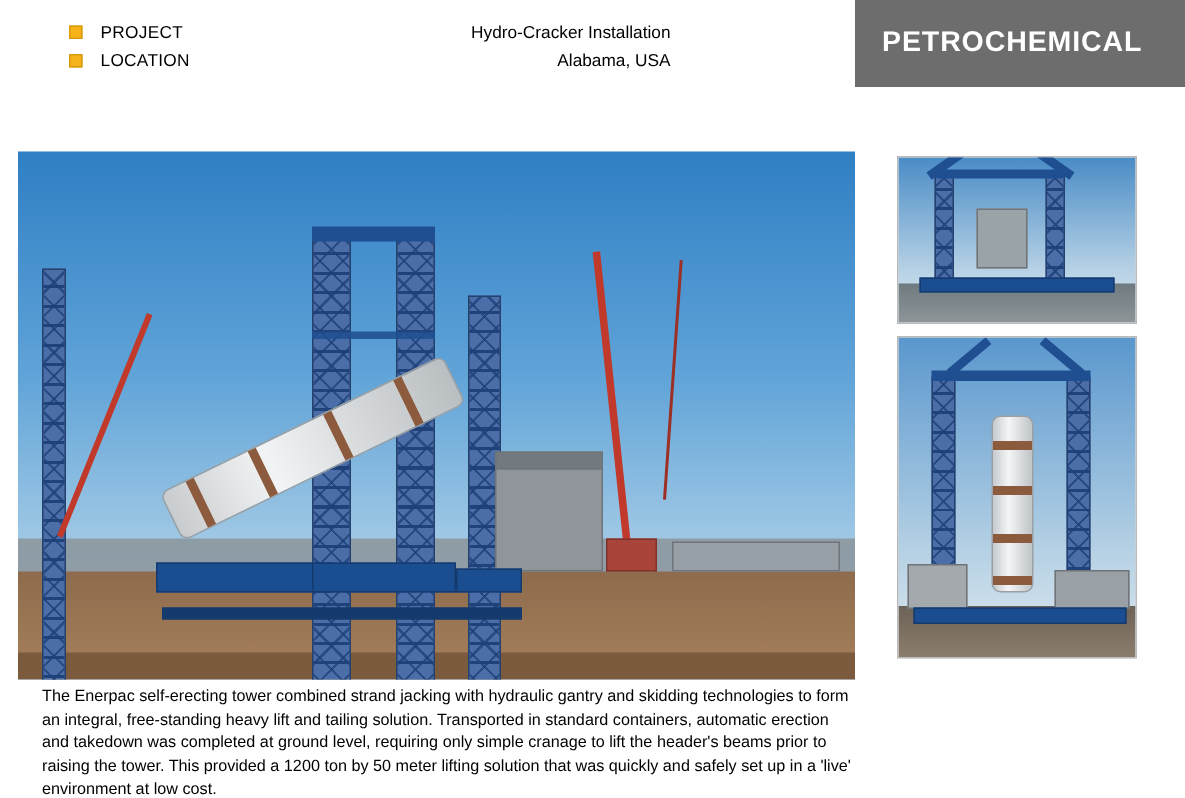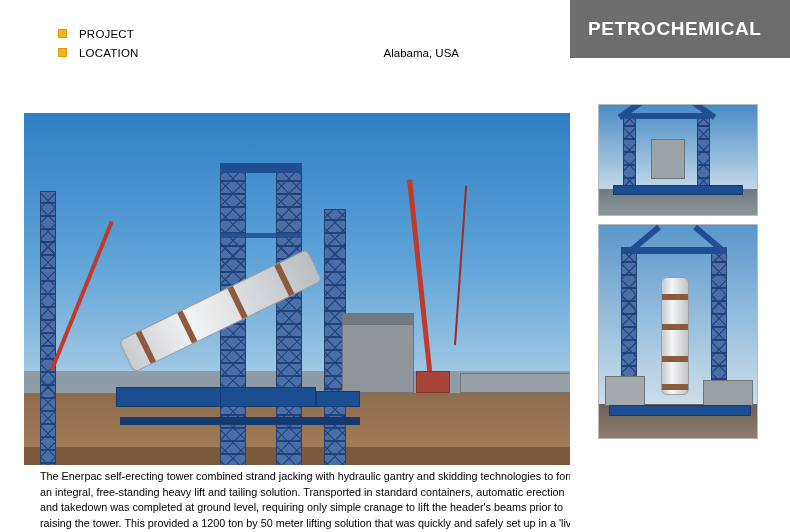--- a/index.html
+++ b/index.html
@@ -48,22 +48,22 @@
     border: 1px solid #b9b9b9;
     background: #dfe6ec;
     overflow: hidden;
   }
   .thumb-1 { top: 46px; height: 112px; }
   .thumb-2 { top: 166px; height: 215px; }
 
   
   .left {
     position: absolute;
-    top: 12px; left: 0;
-    width: 570px; height: 468px; margin-left: 12px;
+    top: 0; left: 0;
+    width: 570px; height: 468px;
   }
 
   
   .info {
     position: absolute;
     top: 12px; left: 0;
     width: 570px;
   }
   .info-row {
     display: flex;
@@ -170,20 +170,21 @@
 <body>
 
 <div class="page">
 
   <div class="left">
 
     <div class="info">
       <div class="info-row">
         <span class="bullet"></span>
         <span class="info-label">PROJECT</span>
+        <span class="info-value">Hydro-Cracker Installation</span>
       </div>
       <div class="info-row">
         <span class="bullet"></span>
         <span class="info-label">LOCATION</span>
         <span class="info-value">Alabama, USA</span>
       </div>
     </div>
 
     <div class="main-photo">
       <div class="sky"></div>

